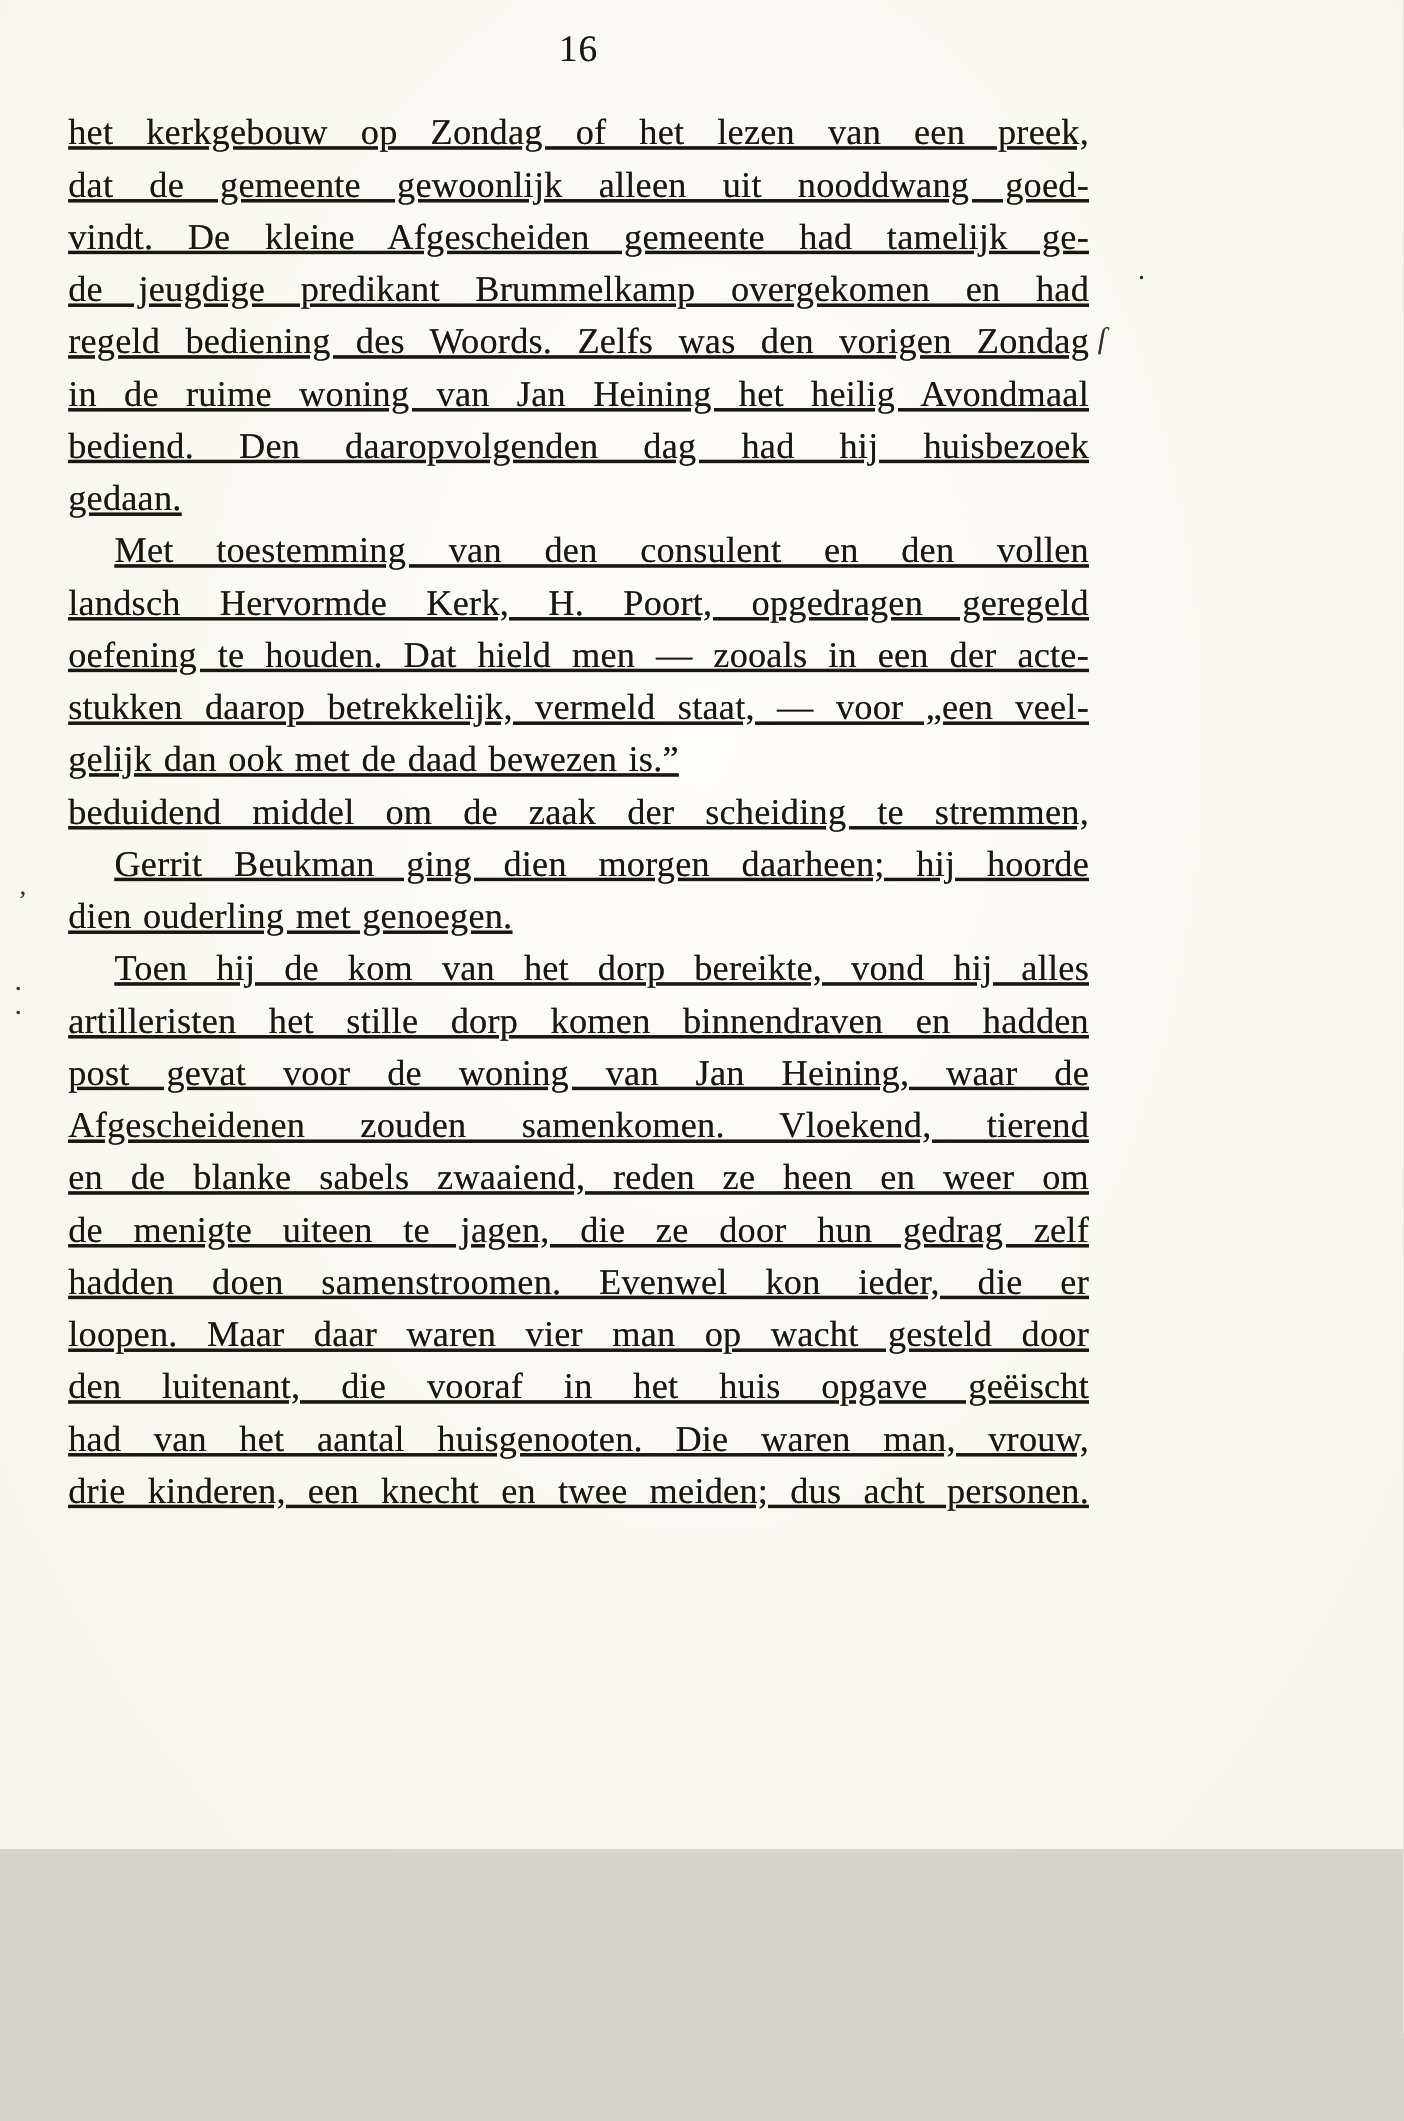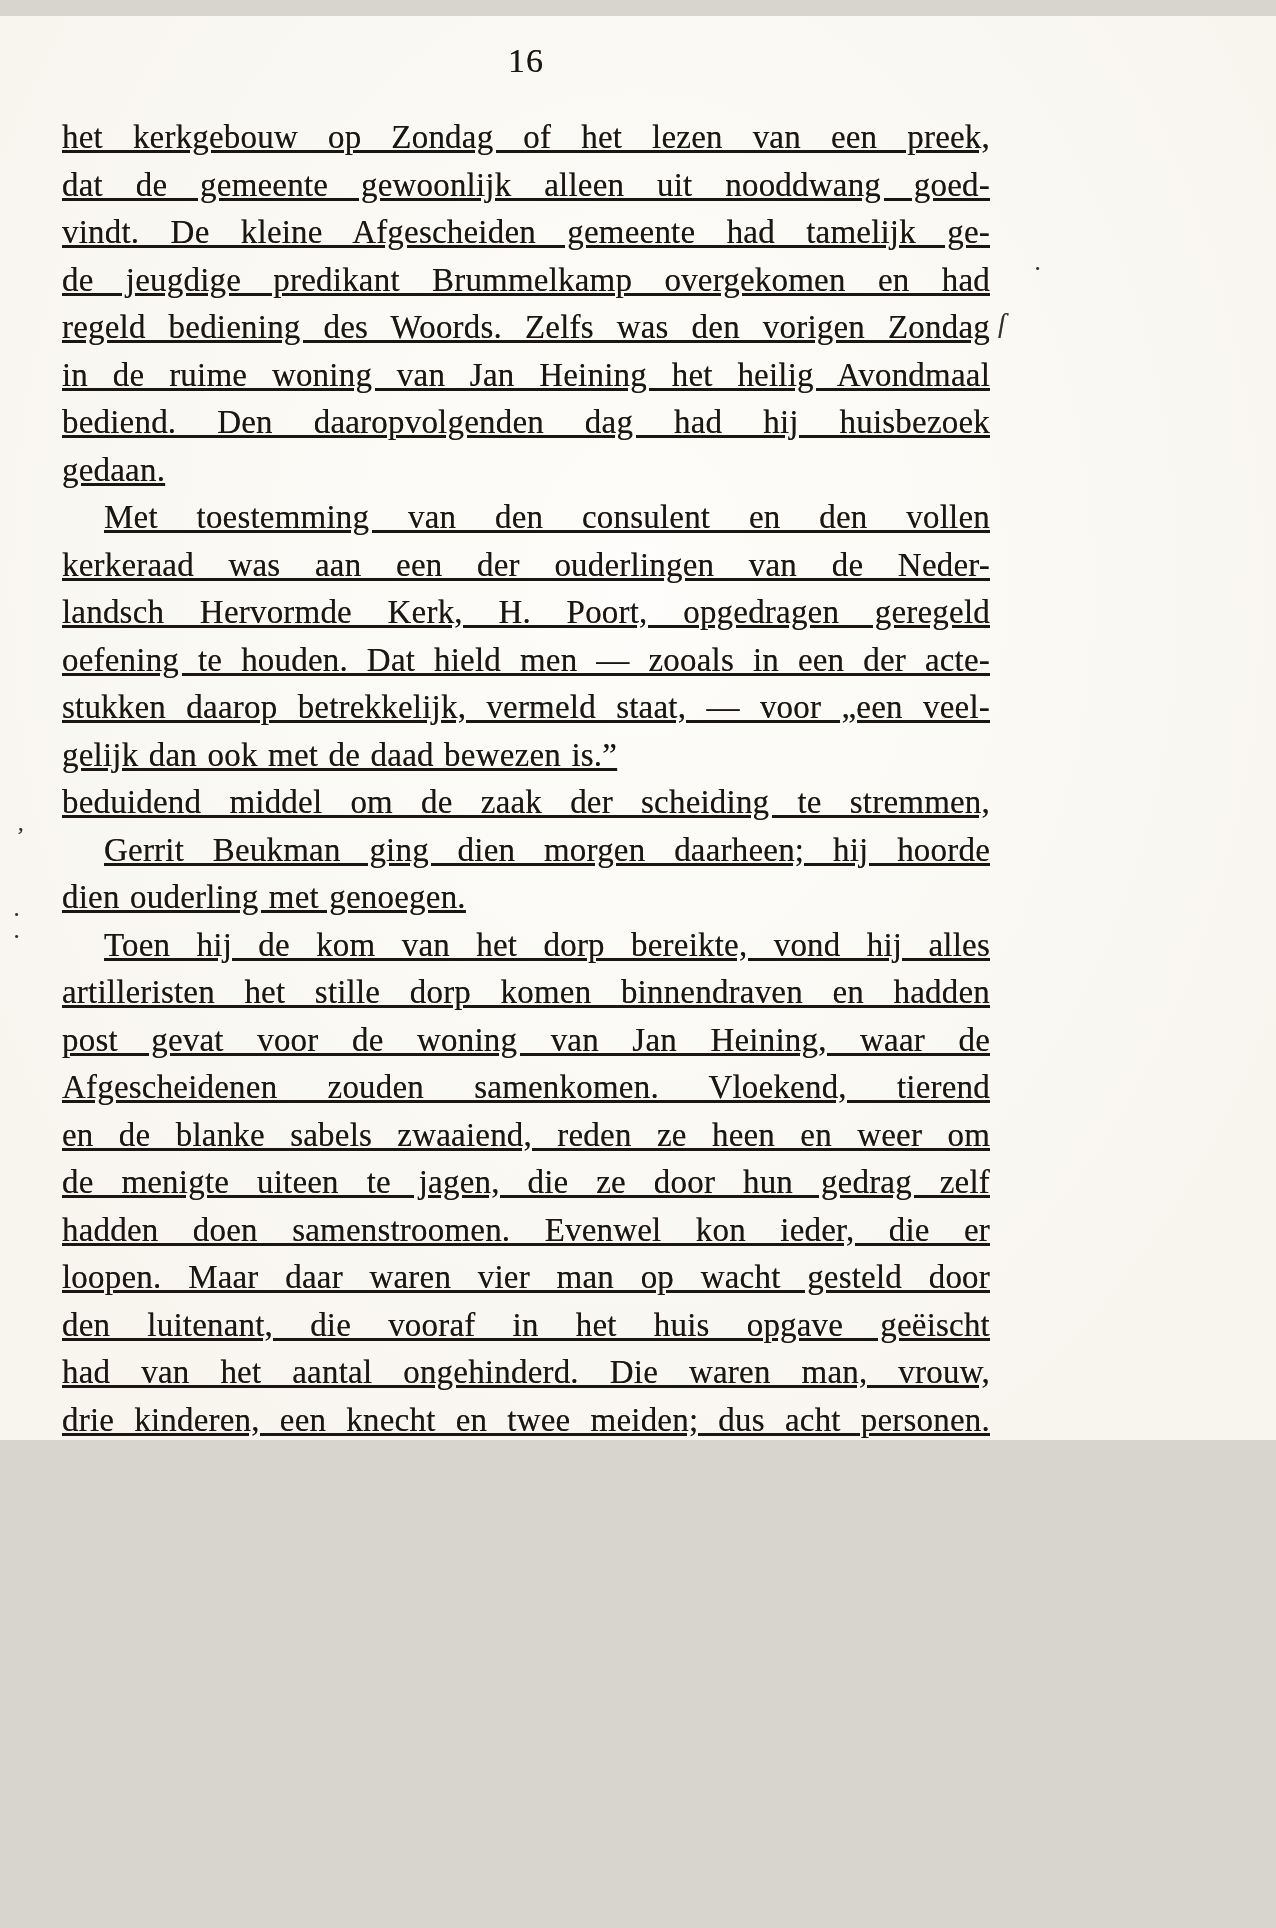--- a/index.html
+++ b/index.html
@@ -1,21 +1,21 @@
 <!DOCTYPE html>
 <html style="--paper: #fcfaf5; --ink: #1b1611;"><head>
 <meta charset="utf-8">
 <style>
   * { margin: 0; padding: 0; box-sizing: border-box; }
   html, body { background: #d8d5cf; }
   .page {
     position: relative;
     width: 1276px;
-    height: 1424px;
-    margin: 16px auto;
+    height: 1681px;
+    margin: 0 auto;
     background: var(--paper, #fcfaf5);
     background-image: radial-gradient(ellipse at 50% 40%, rgba(255,255,255,0.6) 0%, rgba(240,236,226,0.35) 85%);
     color: var(--ink, #1b1611);
     font-family: "Liberation Serif", "DejaVu Serif", serif;
     overflow: hidden;
   }
   .page-number {
     position: absolute;
     top: 26px;
     left: 62px;
@@ -66,38 +66,37 @@
   <div class="text-block">
       <div class="line">het kerkgebouw op Zondag of het lezen van een preek,</div>
       <div class="line">dat de gemeente gewoonlijk alleen uit nooddwang goed-</div>
       <div class="line">vindt. De kleine Afgescheiden gemeente had tamelijk ge-</div>
       <div class="line">de jeugdige predikant Brummelkamp overgekomen en had</div>
       <div class="line">regeld bediening des Woords. Zelfs was den vorigen Zondag</div>
       <div class="line">in de ruime woning van Jan Heining het heilig Avondmaal</div>
       <div class="line">bediend. Den daaropvolgenden dag had hij huisbezoek</div>
       <div class="line last">gedaan.</div>
       <div class="line indent">Met toestemming van den consulent en den vollen</div>
-      <div class="line">kerkeraad was aan een der ouderlingen van de Neder-</div>
       <div class="line">landsch Hervormde Kerk, H. Poort, opgedragen geregeld</div>
       <div class="line">oefening te houden. Dat hield men — zooals in een der acte-</div>
       <div class="line">stukken daarop betrekkelijk, vermeld staat, — voor „een veel-</div>
       <div class="line last">gelijk dan ook met de daad bewezen is.”</div>
       <div class="line">beduidend middel om de zaak der scheiding te stremmen,</div>
       <div class="line indent">Gerrit Beukman ging dien morgen daarheen; hij hoorde</div>
       <div class="line last">dien ouderling met genoegen.</div>
       <div class="line indent">Toen hij de kom van het dorp bereikte, vond hij alles</div>
       <div class="line">artilleristen het stille dorp komen binnendraven en hadden</div>
       <div class="line">post gevat voor de woning van Jan Heining, waar de</div>
       <div class="line">Afgescheidenen zouden samenkomen. Vloekend, tierend</div>
       <div class="line">en de blanke sabels zwaaiend, reden ze heen en weer om</div>
       <div class="line">de menigte uiteen te jagen, die ze door hun gedrag zelf</div>
       <div class="line">hadden doen samenstroomen. Evenwel kon ieder, die er</div>
       <div class="line">loopen. Maar daar waren vier man op wacht gesteld door</div>
       <div class="line">den luitenant, die vooraf in het huis opgave geëischt</div>
-      <div class="line">had van het aantal ongehinderd. Die waren man, vrouw,</div>
+      <div class="line">had van het aantal huisgenooten. Die waren man, vrouw,</div>
       <div class="line">drie kinderen, een knecht en twee meiden; dus acht personen.</div>
     </div>
 
   <span class="mark mark-right-s">ſ</span>
   <span class="mark mark-right-dot">·</span>
   <span class="mark mark-left-apostrophe">’</span>
   <span class="mark mark-left-dot-1">·</span>
   <span class="mark mark-left-dot-2">·</span>
   <span class="mark mark-bottom-dot">·</span>
 </div>

